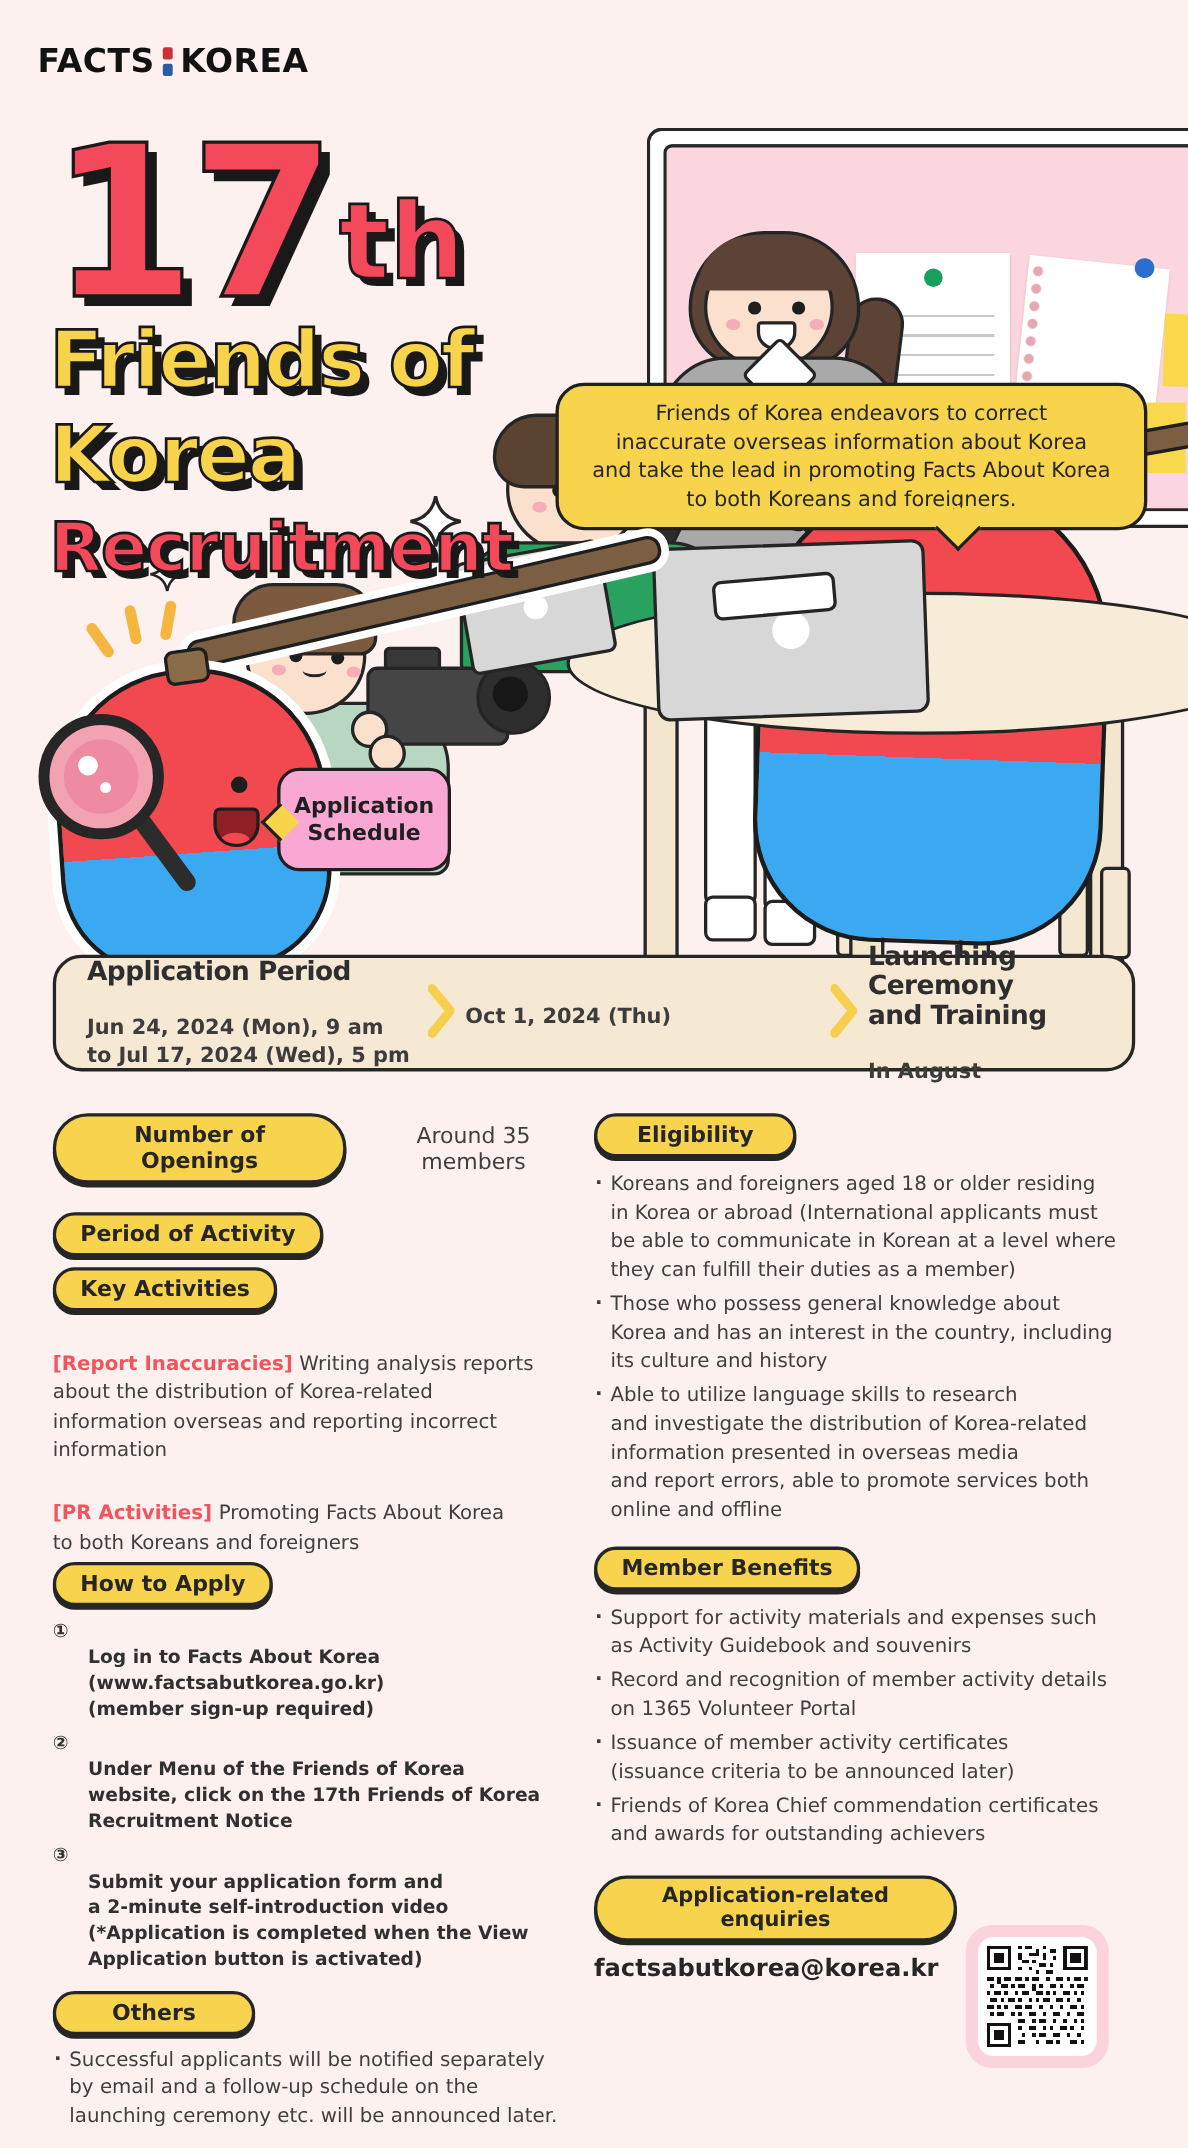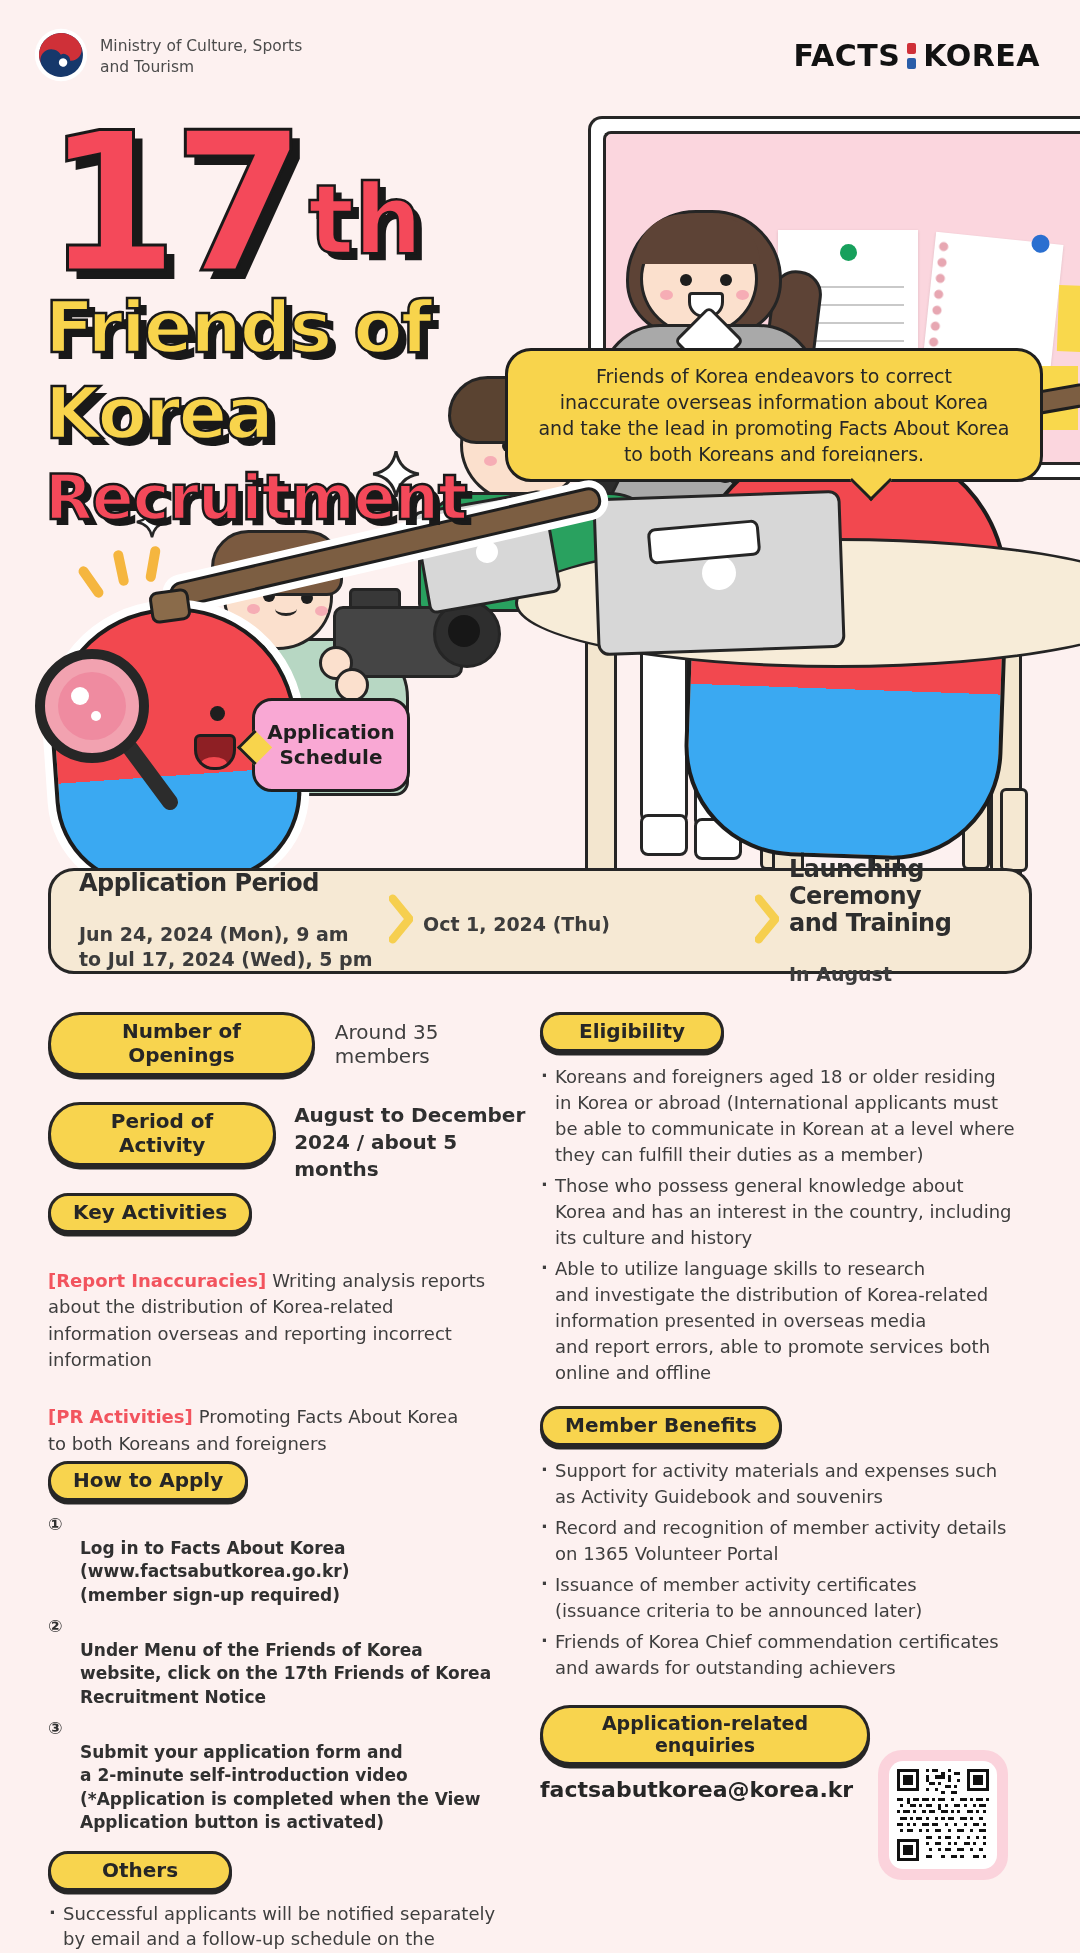--- a/index.html
+++ b/index.html
@@ -145,21 +145,21 @@
   .bc2{width:330px;}
   .bc3{flex:1;}
   .chev{margin:0 10px 0 2px;flex:none;}
 
   
   .pill{display:inline-flex;justify-content:center;align-items:center;min-width:184px;background:#f8d44e;border:3px solid #262626;border-radius:999px;padding:4px 22px 6px;font-size:20px;font-weight:800;color:#262626;box-shadow:0 3.5px 0 #262626;text-align:center;box-sizing:border-box;}
   .col-left{position:absolute;left:48px;top:1012px;width:478px;z-index:10;}
   .col-right{position:absolute;left:540px;top:1012px;width:500px;z-index:10;}
   .row-inline{display:flex;align-items:center;gap:20px;}
   .row-top{display:flex;align-items:flex-start;gap:18px;}
-  .plain-val{font-size:20px;color:#3f3f3f;}
+  .plain-val{font-size:20px;color:#3f3f3f;text-align:center;}
   .bold-val{font-size:20px;font-weight:700;color:#2f2f2f;line-height:27px;white-space:pre-line;}
   .para{font-size:18px;line-height:26.5px;color:#3e3e3e;white-space:pre-line;}
   .para .tag{color:#f2545e;font-weight:800;margin-right:6px;}
   .step{position:relative;padding-left:32px;font-size:17px;font-weight:700;color:#303030;line-height:23.5px;white-space:pre-line;margin-bottom:8px;}
   .step-num{position:absolute;left:0;top:0;font-weight:700;}
   .bullet{position:relative;padding-left:15px;font-size:18px;line-height:25.5px;color:#3e3e3e;white-space:pre-line;margin-bottom:5px;}
   .bullet::before{content:"·";position:absolute;left:1px;top:-1px;font-weight:800;color:#3e3e3e;}
   .bullet-r{font-size:18px;line-height:26px;}
   .email{font-size:22px;font-weight:800;color:#262626;margin-top:12px;}
 
@@ -169,37 +169,20 @@
   .mt26{margin-top:26px;} .mt24{margin-top:24px;} .mt20{margin-top:20px;}
   .mt16{margin-top:16px;} .mt14{margin-top:4px;} .mt12{margin-top:12px;}
   .mt10{margin-top:10px;} .mt8{margin-top:8px;} .mt4{margin-top:4px;}
 </style>
 </head>
 <body>
 
 <div class="poster">
 
   <div class="header">
-    <div class="ministry">
-      <span>
-        <svg width="54" height="54" viewBox="0 0 64 64">
-          <circle cx="32" cy="32" r="31" fill="#ffffff"></circle>
-          <g transform="rotate(-28 32 32)">
-            <circle cx="32" cy="32" r="26" fill="#16386b"></circle>
-            <path d="M6 32 a26 26 0 0 1 52 0 a13 13 0 0 1 -26 0 a13 13 0 0 0 -26 0 z" fill="#cf3038"></path>
-            <circle cx="32" cy="39" r="7.5" fill="#16386b"></circle>
-            <circle cx="30" cy="41" r="5" fill="#ffffff"></circle>
-          </g>
-        </svg>
-      </span>
-      <div class="ministry-text">
-        <div>Ministry of Culture, Sports</div>
-        <div>and Tourism</div>
-      </div>
-    </div>
     <div class="brand">
       <span>FACTS</span>
       <span class="brand-colon">
           <i class="red"></i>
           <i class="blue"></i>
         </span>
       <span>KOREA</span>
     </div>
   </div>
 
@@ -393,22 +376,20 @@
     </div>
   </div>
 
   <div class="col-left">
     <div class="row-inline">
       <span class="pill">Number of Openings</span>
       <span class="plain-val">Around 35 members</span>
     </div>
     <div class="row-top mt26">
       <span class="pill">Period of Activity</span>
-      <span class="bold-val">August to December
-2024 / about 5 months</span>
     </div>
     <div class="mt10">
       <span class="pill">Key Activities</span>
       <div class="para mt8">
         <span class="tag">[Report Inaccuracies]</span><span>Writing analysis reports
 about the distribution of Korea-related
 information overseas and reporting incorrect
 information</span>
       </div>
       <div class="para mt4">

